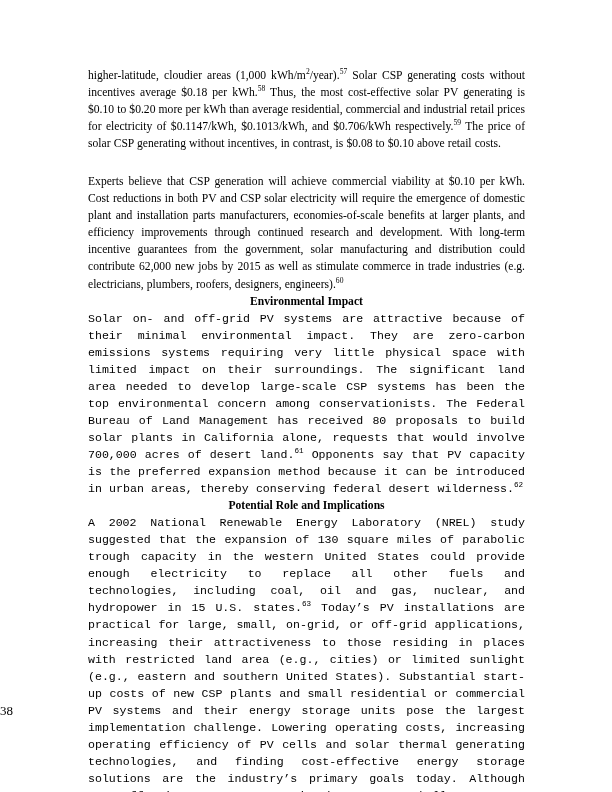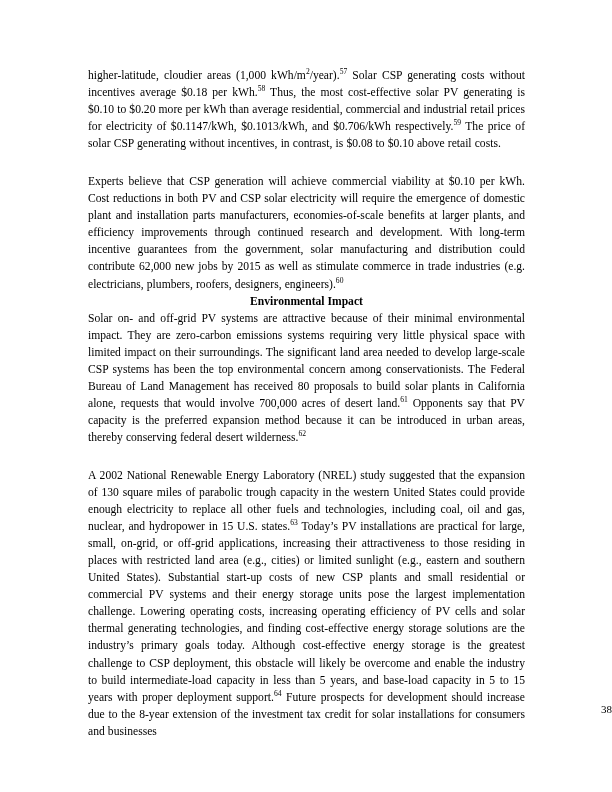--- a/index.html
+++ b/index.html
@@ -46,46 +46,48 @@
     font-size: 11.6px;
     line-height: 17.05px;
     font-weight: bold;
     text-align: center;
   }
   .gap-before-heading {
     margin-top: 17.05px;
   }
   .gap-after-heading {
     margin-top: 17.05px;
+    font-family: Liberation Mono, monospace;
   }
   sup.fn {
     font-size: 7.6px;
     vertical-align: super;
     line-height: 0;
   }
   sup.unit {
     font-size: 7.6px;
     vertical-align: super;
     line-height: 0;
   }
   .page-number {
     position: absolute;
     left: 0;
     top: 703px;
     width: 612px;
-    text-align: right;
-    font-size: 11px;
+    text-align: left;
+    font-size: 13px;
     font-family: "Liberation Serif", "DejaVu Serif", serif;
   }
 </style>
 </head>
 <body>
 
 <div class="page">
   <div class="content" id="content-root">
       <p class="body-text"><span>higher-latitude, cloudier areas (1,000 kWh/m</span><sup class="unit">2</sup><span>/year).</span><sup class="fn">57</sup><span>  Solar CSP generating costs without incentives average $0.18 per kWh.</span><sup class="fn">58</sup><span>  Thus, the most cost-effective solar PV generating is $0.10 to $0.20 more per kWh than average residential, commercial and industrial retail prices for electricity of $0.1147/kWh, $0.1013/kWh, and $0.706/kWh respectively.</span><sup class="fn">59</sup><span>  The price of solar CSP generating without incentives, in contrast, is $0.08 to $0.10 above retail costs.</span></p>
       <p class="body-text"><span>Experts believe that CSP generation will achieve commercial viability at $0.10 per kWh.  Cost reductions in both PV and CSP solar electricity will require the emergence of domestic plant and installation parts manufacturers, economies-of-scale benefits at larger plants, and efficiency improvements through continued research and development.  With long-term incentive guarantees from the government, solar manufacturing and distribution could contribute 62,000 new jobs by 2015 as well as stimulate commerce in trade industries (e.g. electricians, plumbers, roofers, designers, engineers).</span><sup class="fn">60</sup></p>
       <h2 class="section-heading gap-before-heading">Environmental Impact</h2>
       <p class="body-text gap-after-heading"><span>Solar on- and off-grid PV systems are attractive because of their minimal environmental impact.  They are zero-carbon emissions systems requiring very little physical space with limited impact on their surroundings.  The significant land area needed to develop large-scale CSP systems has been the top environmental concern among conservationists.  The Federal Bureau of Land Management has received 80 proposals to build solar plants in California alone, requests that would involve 700,000 acres of desert land.</span><sup class="fn">61</sup><span>  Opponents say that PV capacity is the preferred expansion method because it can be introduced in urban areas, thereby conserving federal desert wilderness.</span><sup class="fn">62</sup></p>
+      <h2 class="section-heading gap-before-heading">Potential Role and Implications</h2>
       <p class="body-text gap-after-heading"><span>A 2002 National Renewable Energy Laboratory (NREL) study suggested that the expansion of 130 square miles of parabolic trough capacity in the western United States could provide enough electricity to replace all other fuels and technologies, including coal, oil and gas, nuclear, and hydropower in 15 U.S. states.</span><sup class="fn">63</sup><span>  Today’s PV installations are practical for large, small, on-grid, or off-grid applications, increasing their attractiveness to those residing in places with restricted land area (e.g., cities) or limited sunlight (e.g., eastern and southern United States).  Substantial start-up costs of new CSP plants and small residential or commercial PV systems and their energy storage units pose the largest implementation challenge.  Lowering operating costs, increasing operating efficiency of PV cells and solar thermal generating technologies, and finding cost-effective energy storage solutions are the industry’s primary goals today.  Although cost-effective energy storage is the greatest challenge to CSP deployment, this obstacle will likely be overcome and enable the industry to build intermediate-load capacity in less than 5 years, and base-load capacity in 5 to 15 years with proper deployment support.</span><sup class="fn">64</sup><span>  Future prospects for development should increase due to the 8-year extension of the investment tax credit for solar installations for consumers and businesses</span></p>
     </div>
   <div class="page-number">38</div>
 </div>
 
 </body></html>

